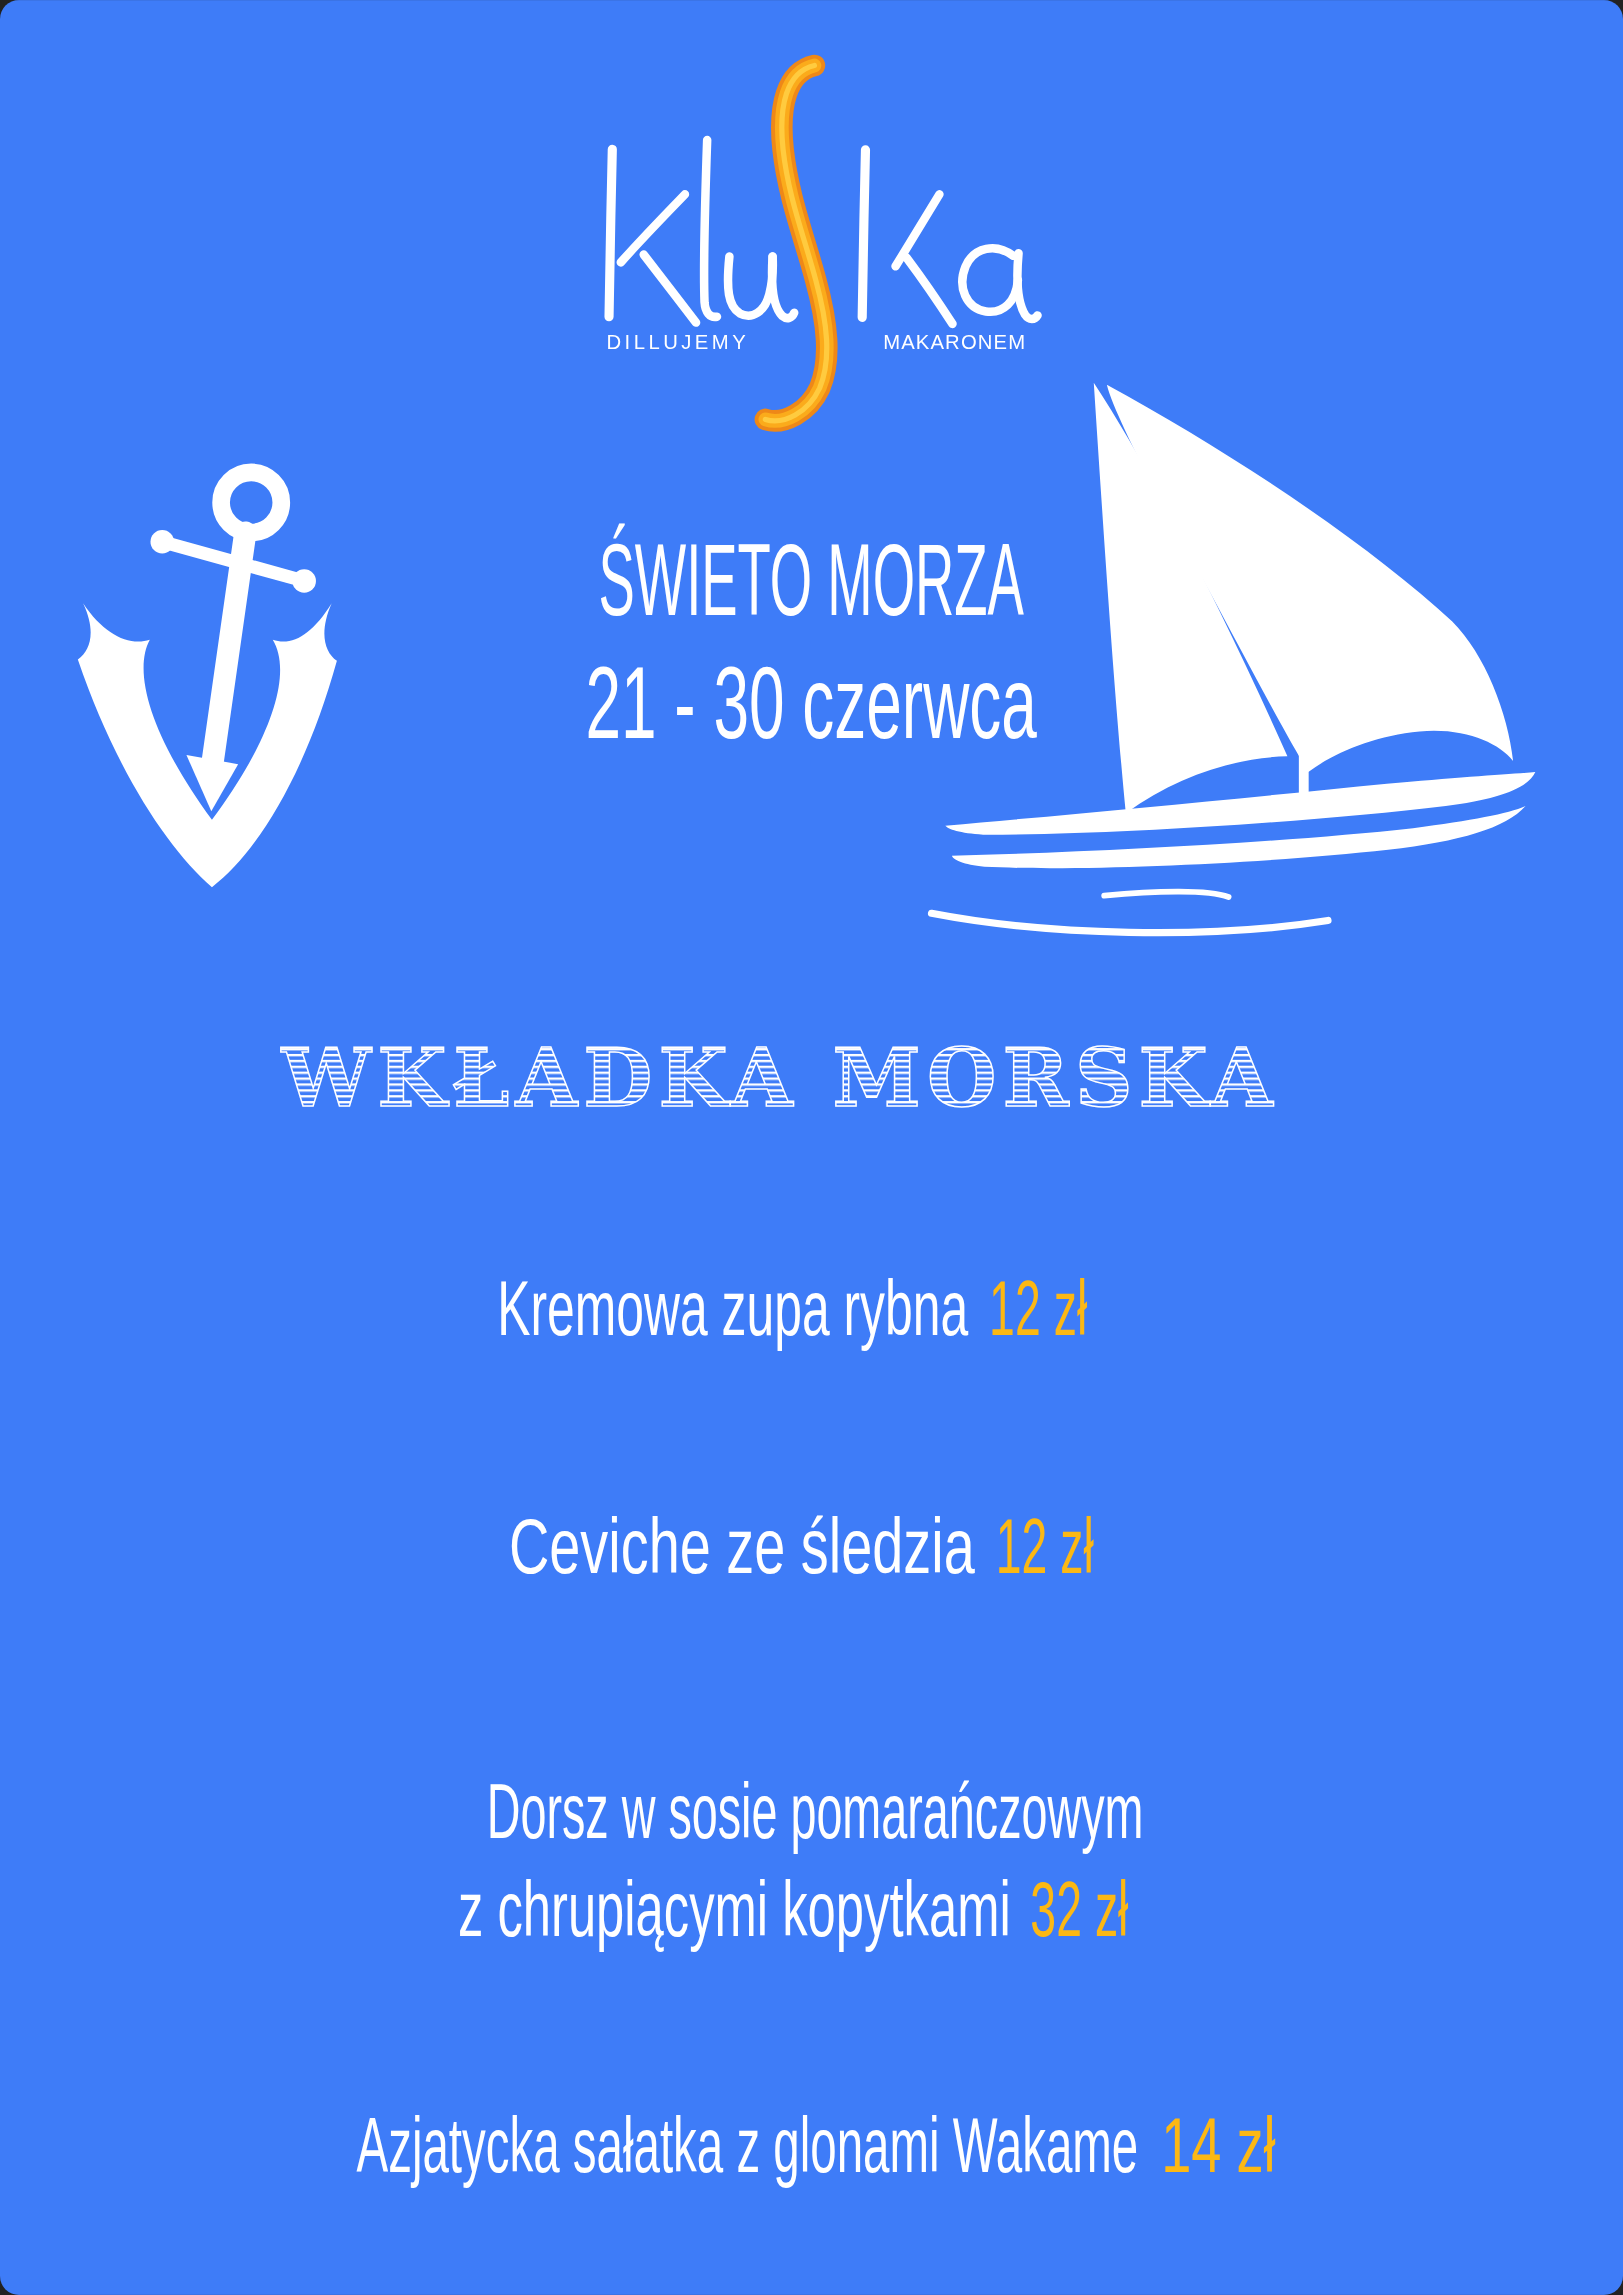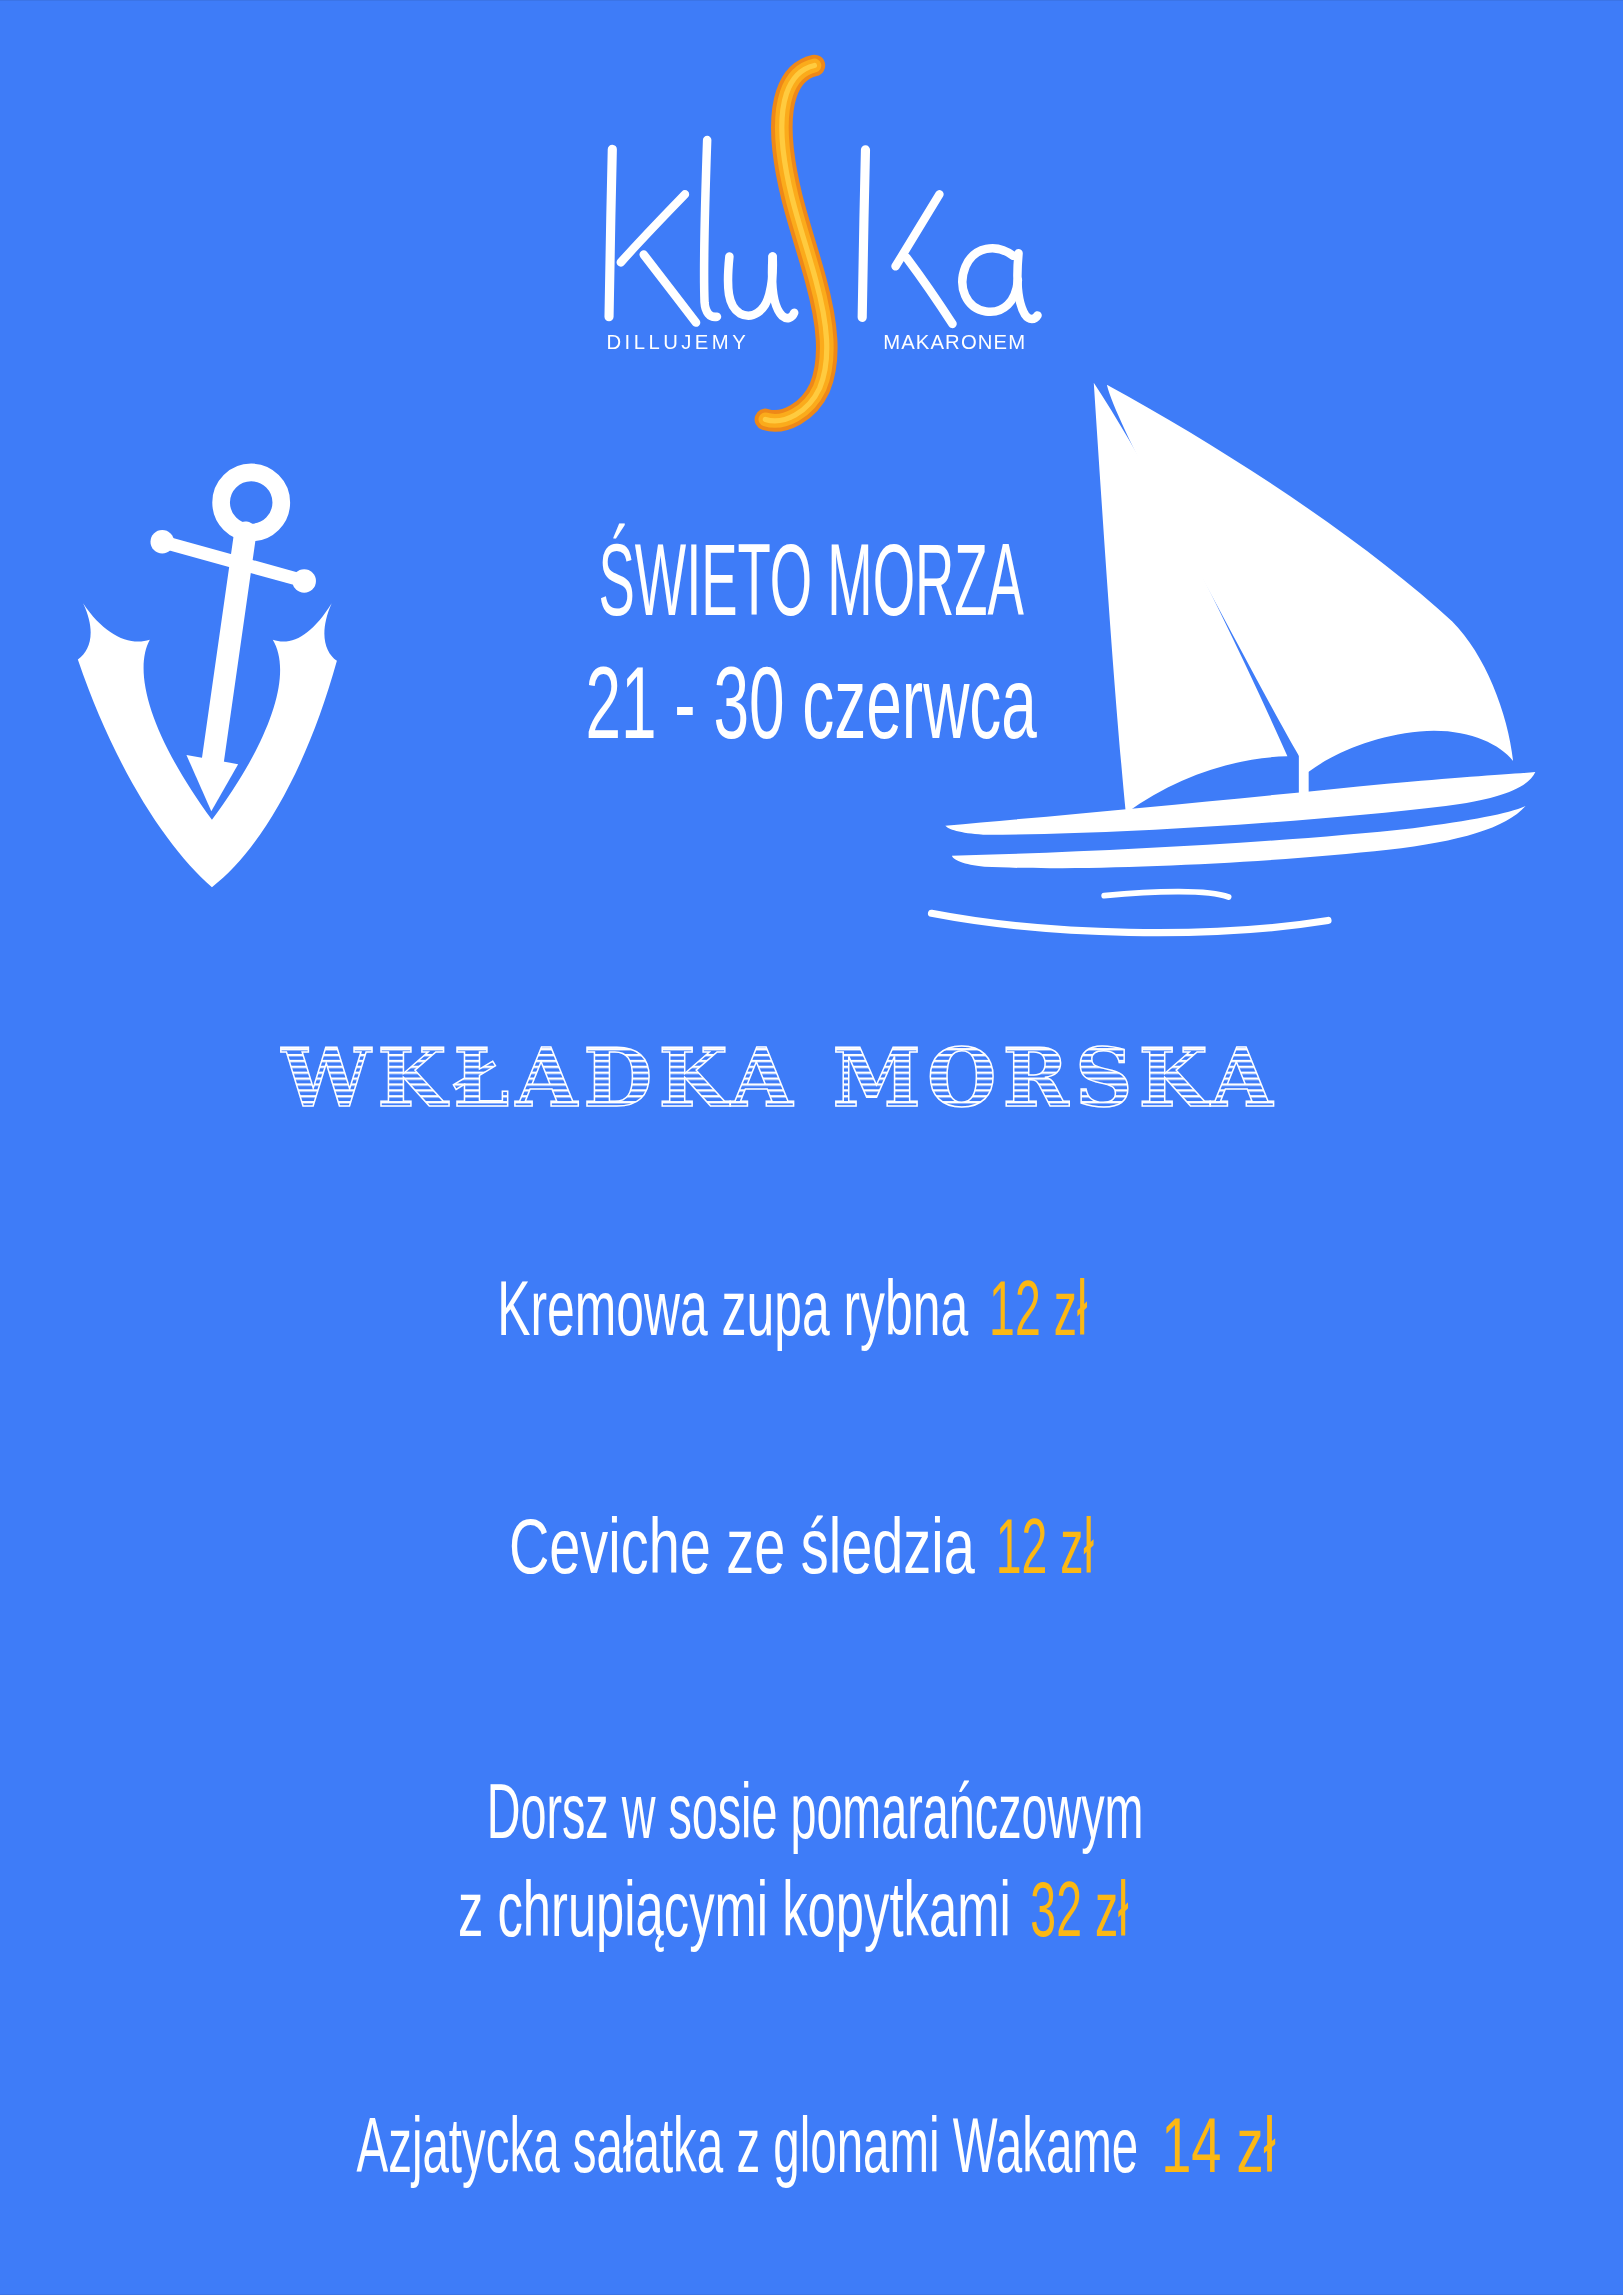--- a/index.html
+++ b/index.html
@@ -1,20 +1,21 @@
 <!DOCTYPE html>
 <html style="font-size:10.5px"><head>
 <meta charset="utf-8">
 <style>
   html,body{margin:0;padding:0;background:#222;}
   .page{
     position:relative;
     width:1623px;height:2295px;
     overflow:hidden;
     font-family:"Liberation Sans", sans-serif;
+    border-radius:19px;
   }
   .page svg{display:block;position:absolute;left:0;top:0;}
   text{user-select:none;}
   .cond{font-family:"Liberation Sans", sans-serif;}
   .fancy{font-family:"DejaVu Serif", serif;font-weight:bold;}
   .tagline{font-family:"Liberation Sans", sans-serif;}
 </style>
 </head>
 <body>
 

